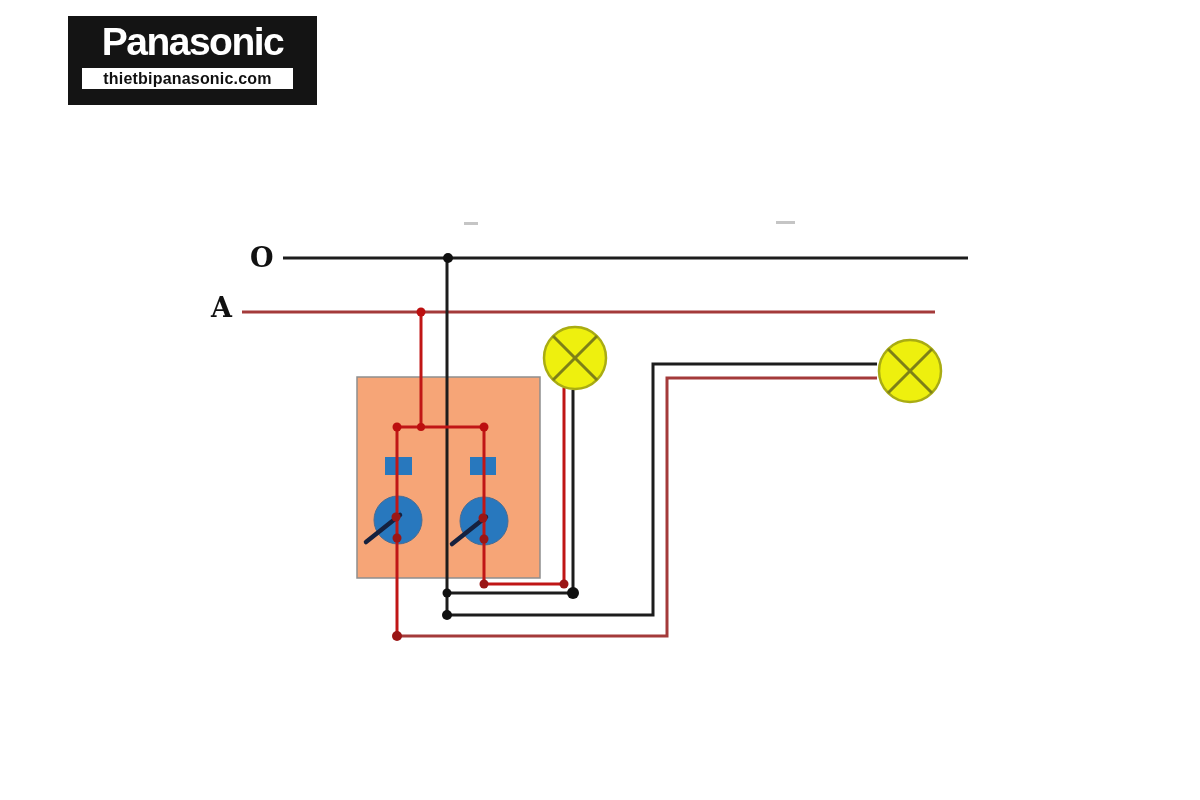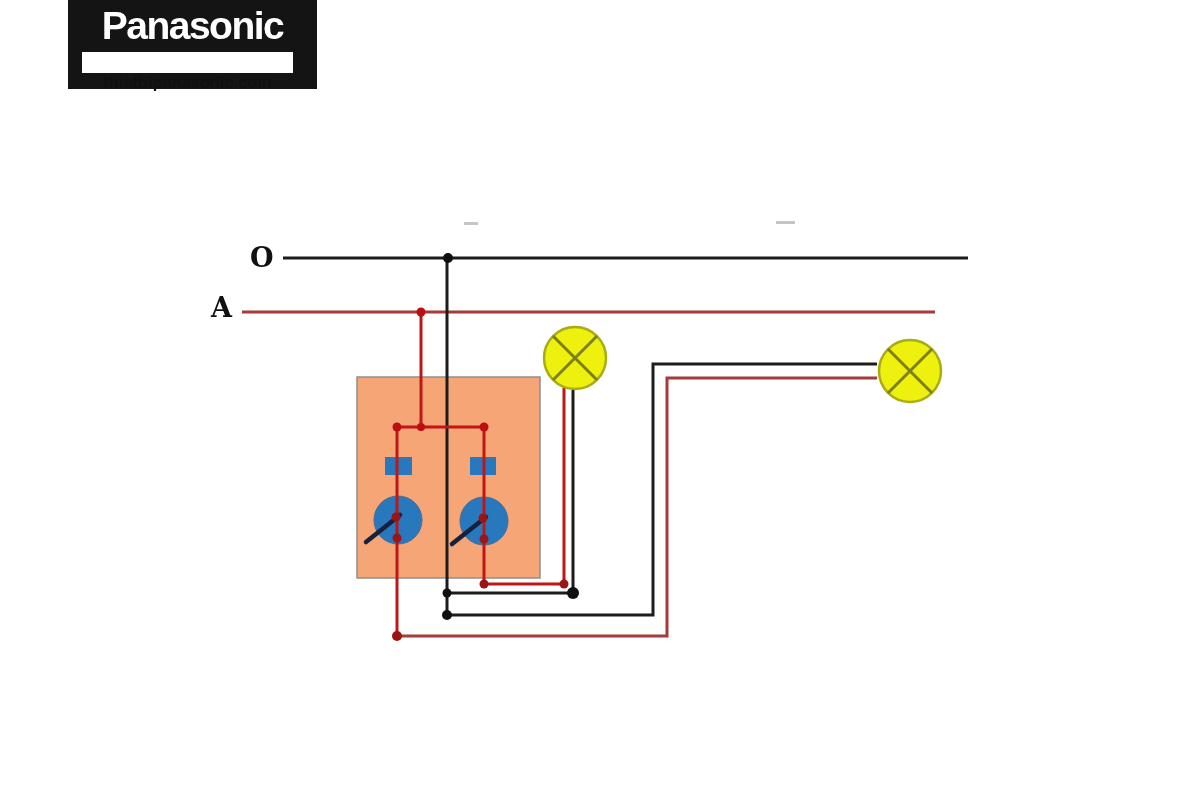--- a/index.html
+++ b/index.html
@@ -2,37 +2,36 @@
 <html><head>
 <meta charset="utf-8">
 <style>
   html,body{margin:0;padding:0;}
   body{
     width:1200px;height:800px;position:relative;overflow:hidden;
     background:#ffffff;font-family:"Liberation Sans",sans-serif;
   }
   
   .logo-box{
-    position:absolute;left:68px;top:0;width:249px;height:89px;
+    position:absolute;left:68px;top:16px;width:249px;height:89px;
     background:#141414;
   }
   .logo-brand{
     position:absolute;left:0;top:6px;width:249px;text-align:center;
     color:#ffffff;font-weight:700;font-size:39px;letter-spacing:-1.5px;
     font-family:"Liberation Sans",sans-serif;line-height:40px;
   }
   .logo-site-bar{
     position:absolute;left:14px;top:52px;width:211px;height:21px;
     background:#ffffff;
   }
   .logo-site-text{
     width:100%;text-align:center;color:#101010;font-weight:700;
     font-size:16px;line-height:21px;letter-spacing:.2px;
     font-family:"Liberation Sans",sans-serif;
-    margin-top:20px;
   }
   
   svg.diagram{position:absolute;left:0;top:0;}
   .line-label{font:700 27px "DejaVu Serif",serif;fill:#111111;}
   .wire-black{stroke:#1c1c1c;stroke-width:3;fill:none;}
   .wire-red{stroke:#c01616;stroke-width:3;fill:none;}
   .wire-red-dark{stroke:#a43a3a;stroke-width:3;fill:none;}
   .lever{stroke:#16213e;stroke-width:4.5;stroke-linecap:round;}
   .lamp-cross{stroke:#7d8018;stroke-width:3;stroke-linecap:butt;}
   .dot-black{fill:#101010;}

